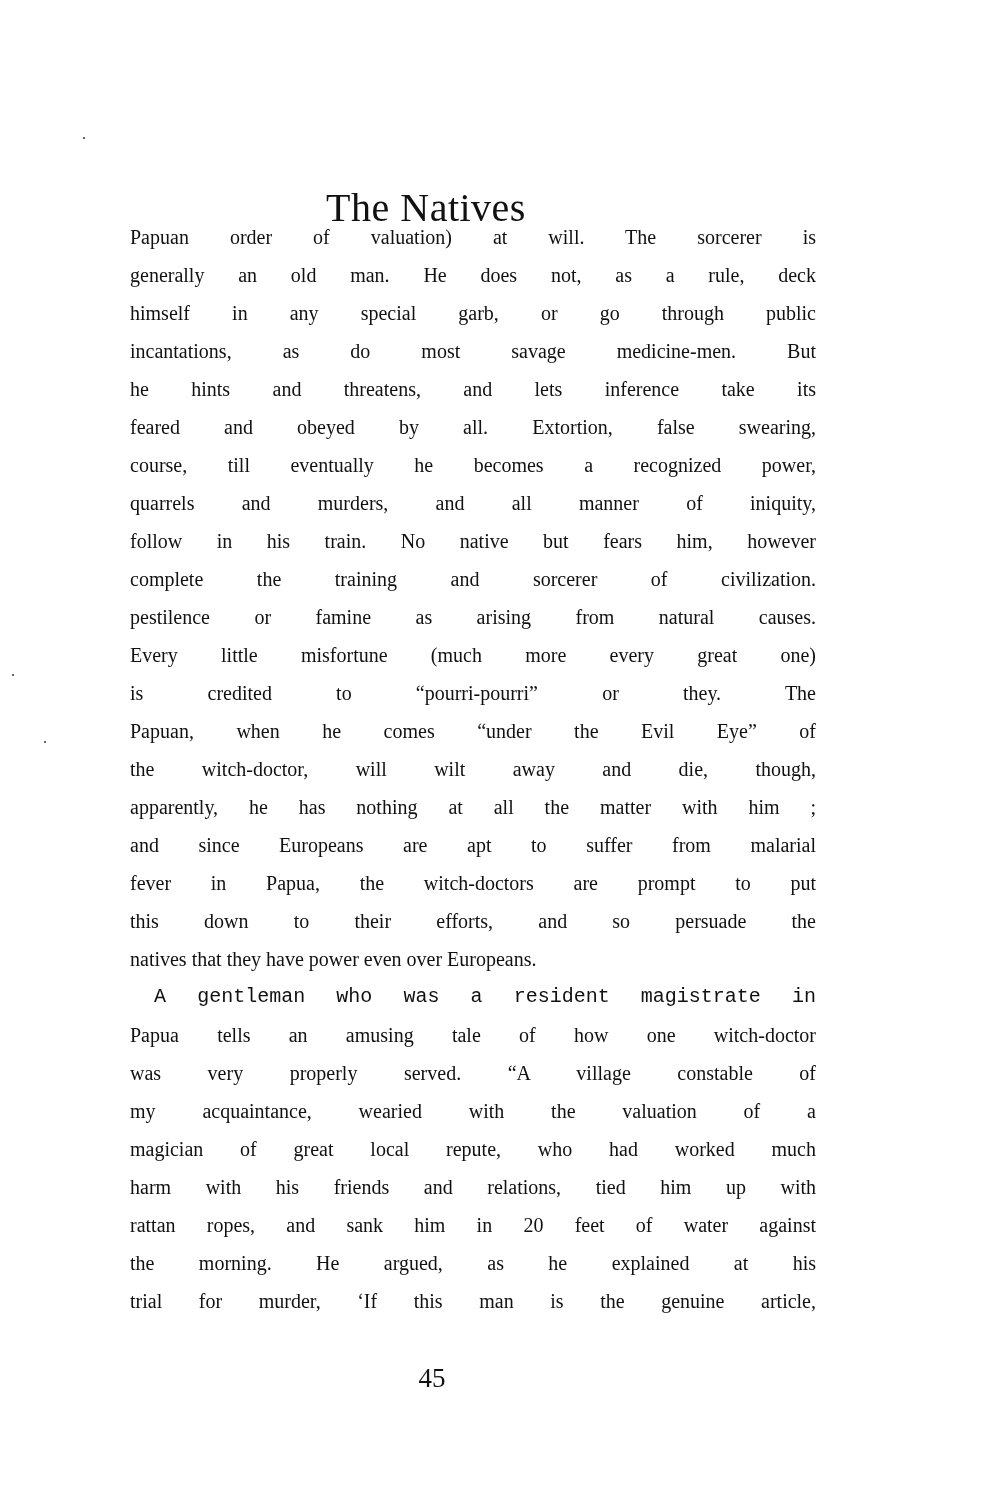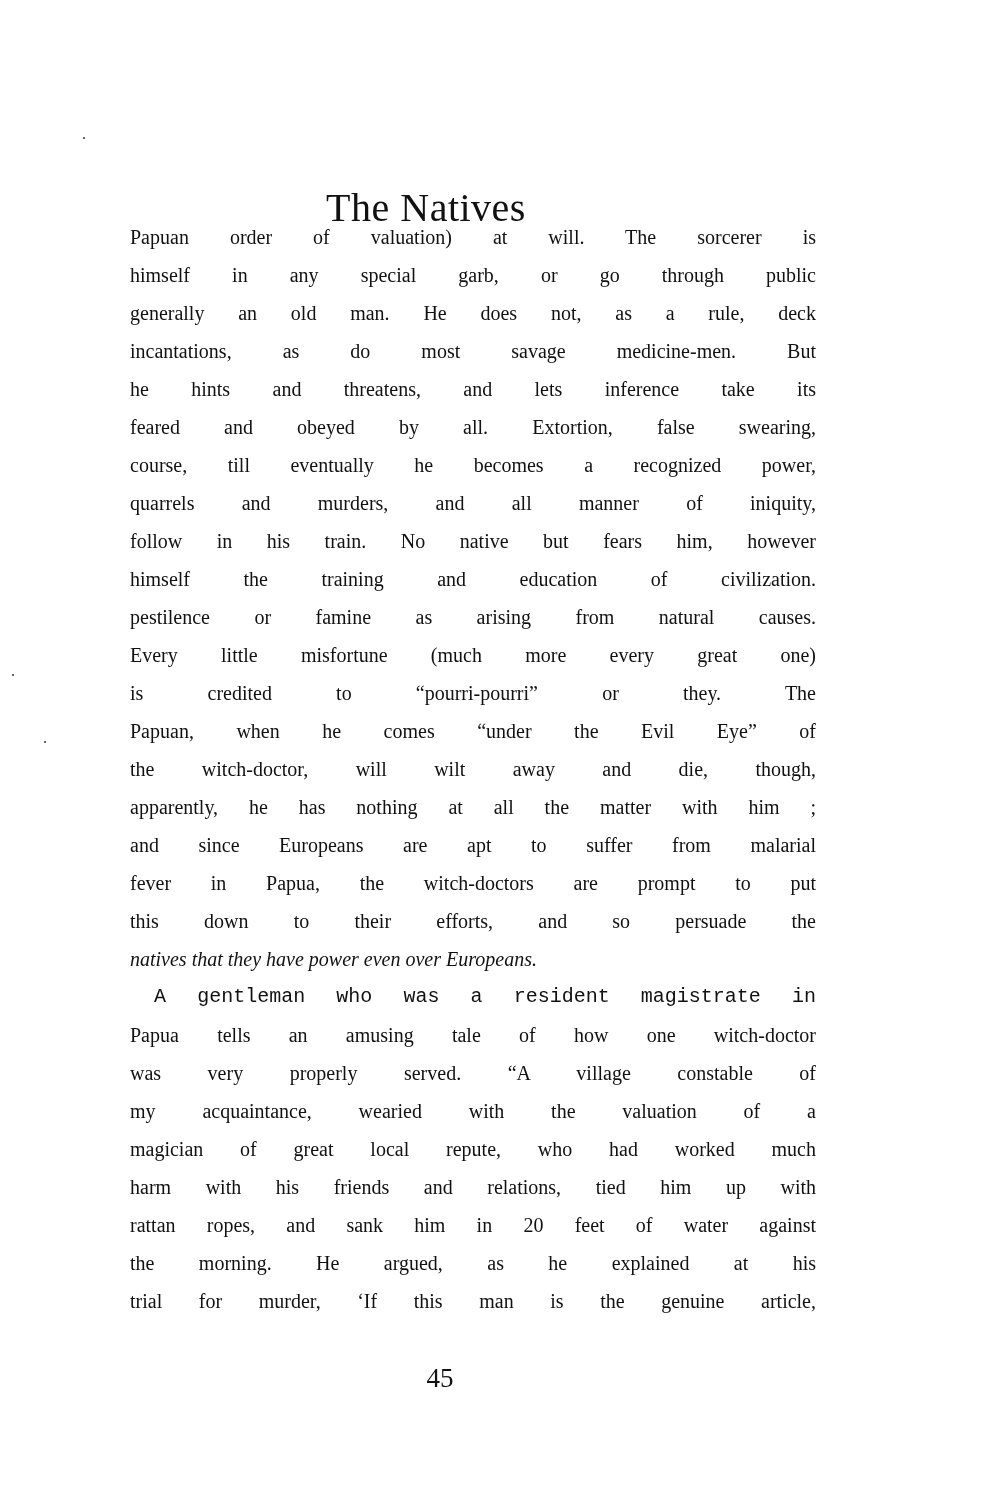--- a/index.html
+++ b/index.html
@@ -37,30 +37,29 @@
       height: 38px;
       line-height: 38px;
       font-size: 20px;
       text-align: justify;
       text-align-last: justify;
       white-space: nowrap;
       overflow: visible;
     }
     .line.last {
       text-align-last: left;
-      font-style: italic;
     }
     .line.indent {
       padding-left: 24px;
       font-family: Liberation Mono, monospace;
     }
     .folio {
       position: absolute;
       top: 1362px;
-      left: 8px;
+      left: 0;
       width: 864px;
       text-align: center;
       font-size: 27px;
       line-height: 32px;
     }
     .speck {
       position: absolute;
       width: 2px;
       height: 2px;
       background: #333;
@@ -69,29 +68,29 @@
   </style>
 </head>
 <body>
 
 <div>
   <div class="running-head">The Natives</div>
 
   <div class="text-block">
     <div>
       <span class="line">Papuan order of valuation) at will.  The sorcerer is</span>
+      <span class="line">generally an old man.  He does not, as a rule, deck</span>
       <span class="line">himself in any special garb, or go through public</span>
-      <span class="line">generally an old man.  He does not, as a rule, deck</span>
       <span class="line">incantations, as do most savage medicine-men.  But</span>
       <span class="line">he hints and threatens, and lets inference take its</span>
       <span class="line">feared and obeyed by all.  Extortion, false swearing,</span>
       <span class="line">course, till eventually he becomes a recognized power,</span>
       <span class="line">quarrels and murders, and all manner of iniquity,</span>
       <span class="line">follow in his train.  No native but fears him, however</span>
-      <span class="line">himself the training and education of civilization.</span>
+      <span class="line">complete the training and sorcerer of civilization.</span>
       <span class="line">pestilence or famine as arising from natural causes.</span>
       <span class="line">Every little misfortune (much more every great one)</span>
       <span class="line">is credited to “pourri-pourri” or they.  The</span>
       <span class="line">Papuan, when he comes “under the Evil Eye” of</span>
       <span class="line">the witch-doctor, will wilt away and die, though,</span>
       <span class="line">apparently, he has nothing at all the matter with him ;</span>
       <span class="line">and since Europeans are apt to suffer from malarial</span>
       <span class="line">fever in Papua, the witch-doctors are prompt to put</span>
       <span class="line">this down to their efforts, and so persuade the</span>
       <span class="line last">natives that they have power even over Europeans.</span>

